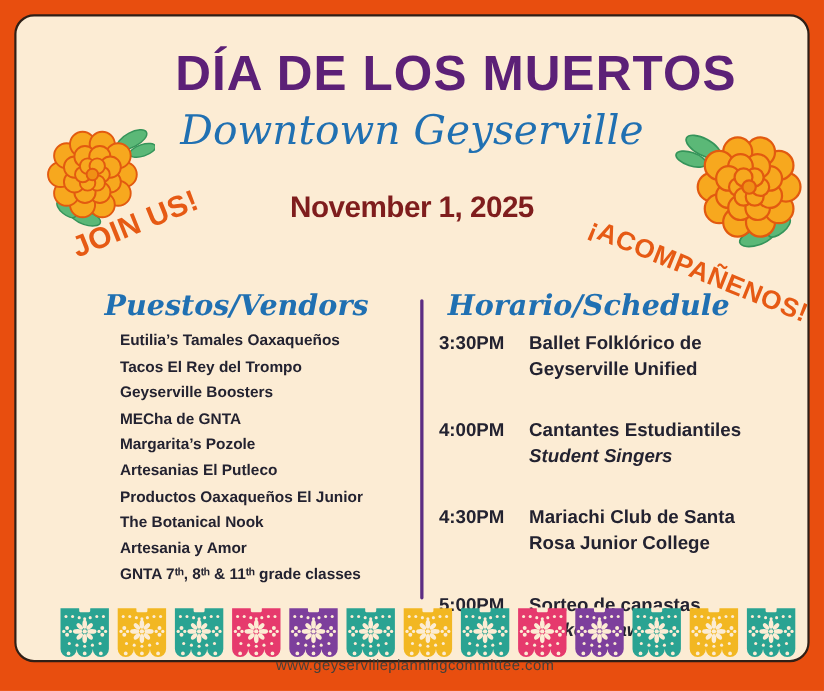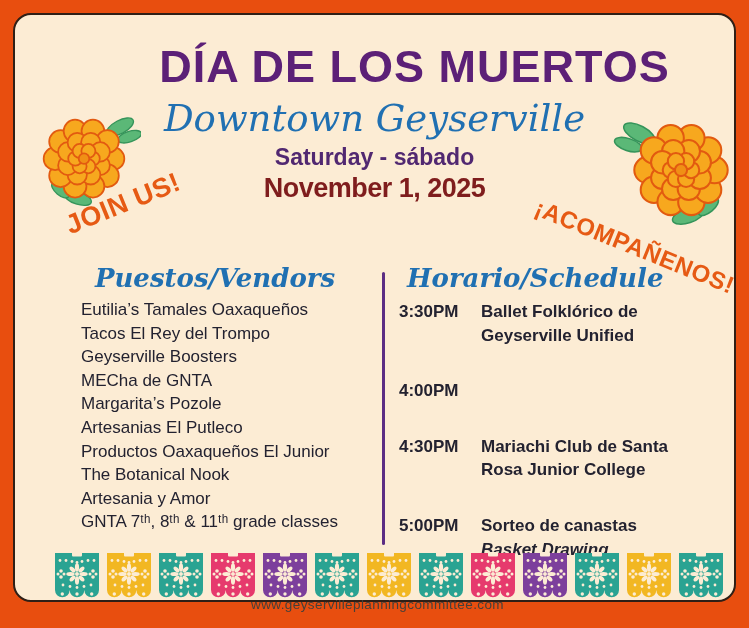--- a/index.html
+++ b/index.html
@@ -28,21 +28,21 @@
          color:#7f1d1d;letter-spacing:-0.5px;}
   .join-left{left:52px;top:196px;transform:rotate(-22deg);transform-origin:left center;
              font-weight:bold;font-size:27px;color:var(--accent-orange);white-space:nowrap;letter-spacing:0.5px;}
   .join-right{left:521px;top:178px;transform:rotate(22deg);transform-origin:left center;
               font-weight:bold;font-size:24px;color:var(--accent-orange);white-space:nowrap;letter-spacing:0.5px;}
   .col-heading{font-family:"DejaVu Serif",serif;font-weight:bold;font-style:italic;font-size:26px;color:var(--blue);
                text-align:center;}
   .vendors-heading{left:40px;top:248px;width:320px;}
   .schedule-heading{left:392px;top:248px;width:240px;}
   .vendor-list{left:66px;top:283px;width:300px;list-style:none;}
-  .vendor-list li{font-weight:normal;font-size:17px;line-height:23.6px;color:var(--ink);white-space:nowrap;}
+  .vendor-list li{font-weight:bold;font-size:14px;line-height:23.6px;color:var(--ink);white-space:nowrap;margin-left:28px;}
   .divider{left:367px;top:257px;width:3px;height:273px;background:var(--divider);border-radius:2px;}
   .schedule-list{left:384px;top:285px;width:330px;display:flex;flex-direction:column;gap:32px;}
   .sched-item{display:flex;}
   .sched-time{width:82px;flex:none;font-weight:bold;font-size:17px;line-height:23.6px;color:var(--ink);}
   .sched-desc{font-weight:bold;font-size:17px;line-height:23.6px;color:var(--ink);}
   .sched-desc .italic{font-style:italic;}
   .banner{left:38px;top:537px;display:flex;gap:4px;}
   .flag{width:48px;height:56px;display:block;}
   .website{left:3px;top:582px;width:100%;text-align:center;font-size:13.5px;letter-spacing:0.4px;color:#45403a;}
   .marigold-left{left:12px;top:84px;width:114px;height:114px;}
@@ -134,21 +134,20 @@
 
     <svg class="abs marigold-left">
         <use href="#marigold"></use>
       </svg>
     <svg class="abs marigold-right">
         <use href="#marigold"></use>
       </svg>
 
     <div class="abs title">DÍA DE LOS MUERTOS</div>
     <div class="abs subtitle">Downtown Geyserville</div>
-    <div class="abs dayline">Saturday - sábado</div>
     <div class="abs dates">
       <div>November 1, 2025</div>
     </div>
 
     <div class="abs join-left">JOIN US!</div>
     <div class="abs join-right">¡ACOMPAÑENOS!</div>
 
     <div class="abs col-heading vendors-heading">Puestos/Vendors</div>
     <ul class="abs vendor-list">
 
@@ -181,20 +180,24 @@
         <div class="sched-item">
           <div class="sched-time">3:30PM</div>
           <div class="sched-desc">
             <div>Ballet Folklórico de</div>
             <div>Geyserville Unified</div>
           </div>
         </div>
 
         <div class="sched-item">
           <div class="sched-time">4:00PM</div>
+          <div class="sched-desc">
+            <div>Cantantes Estudiantiles</div>
+            <div class="italic">Student Singers</div>
+          </div>
         </div>
 
         <div class="sched-item">
           <div class="sched-time">4:30PM</div>
           <div class="sched-desc">
             <div>Mariachi Club de Santa</div>
             <div>Rosa Junior College</div>
           </div>
         </div>
 

